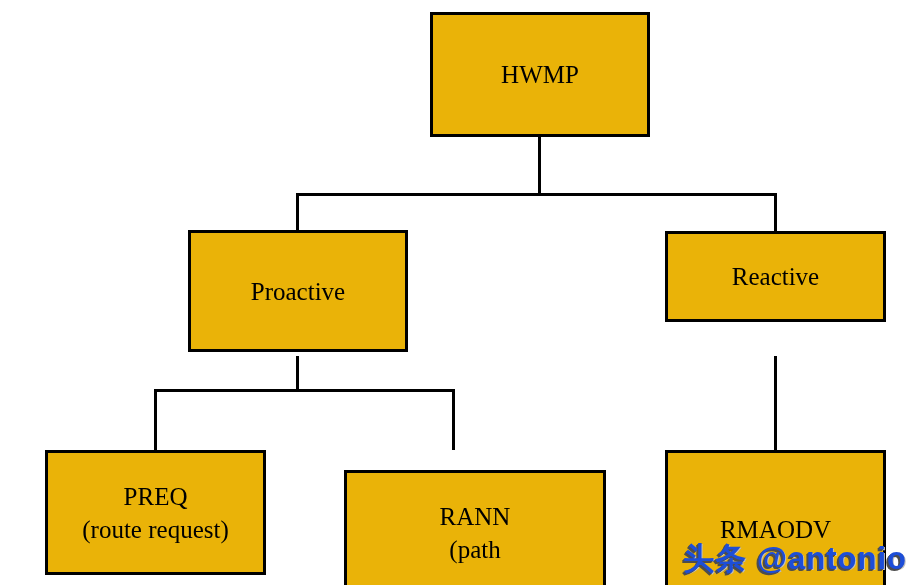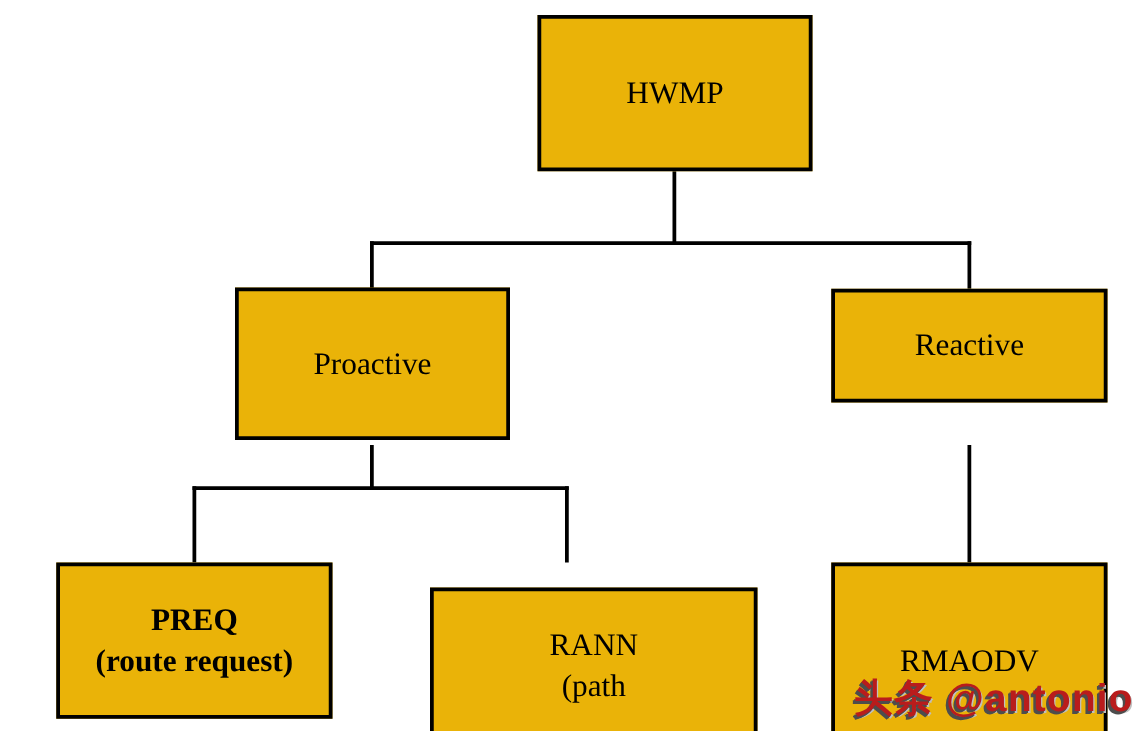--- a/index.html
+++ b/index.html
@@ -27,21 +27,21 @@
     text-align: center;
     color: #000000;
     font-size: 25px;
     line-height: 33px;
   }
   .node span { display: block; white-space: nowrap; }
 
   #node-hwmp      { left: 430px; top: 12px;  width: 220px; height: 125px; }
   #node-proactive { left: 188px; top: 215px; width: 220px; height: 122px; margin-top: 15px; }
   #node-reactive  { left: 665px; top: 231px; width: 221px; height: 91px; }
-  #node-preq      { left: 45px;  top: 450px; width: 221px; height: 125px; font-weight: bold; }
+  #node-preq      { left: 45px;  top: 450px; width: 221px; height: 125px; }
   #node-rann      { left: 344px; top: 470px; width: 262px; height: 125px; }
   #node-rmaodv    { left: 665px; top: 450px; width: 221px; height: 159px; }
 
   .edge {
     position: absolute;
     background: #000000;
   }
   #edge-hwmp-stem        { left: 538px; top: 137px; width: 3px;   height: 59px; }
   #edge-level1-bar       { left: 296px; top: 193px; width: 481px; height: 3px;  }
   #edge-proactive-drop   { left: 296px; top: 193px; width: 3px;   height: 38px; }
@@ -53,21 +53,21 @@
   #edge-reactive-rmaodv  { left: 774px; top: 356px; width: 3px;   height: 94px; }
 
   #watermark {
     position: absolute;
     right: 6px;
     top: 538px;
     font-family: "Liberation Sans", "DejaVu Sans", sans-serif;
     font-weight: bold;
     font-size: 31px;
     letter-spacing: 1px;
-    color: #b91c1c;
+    color: #1d4ed8;
     text-shadow: -2px 2px 0 #4d4d4d, -1px 1px 0 #4d4d4d, 1px 1px 0 #bfbfbf;
     white-space: nowrap;
   }
 </style>
 </head>
 <body>
 
 <div id="canvas">
 
   <div class="edge" id="edge-hwmp-stem"></div>

